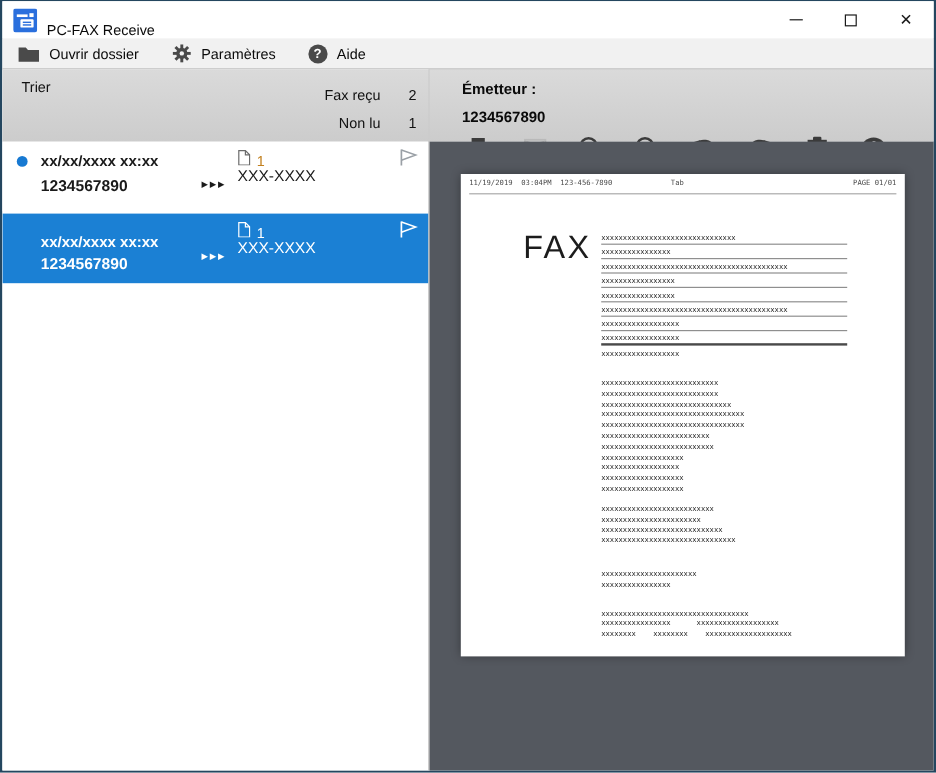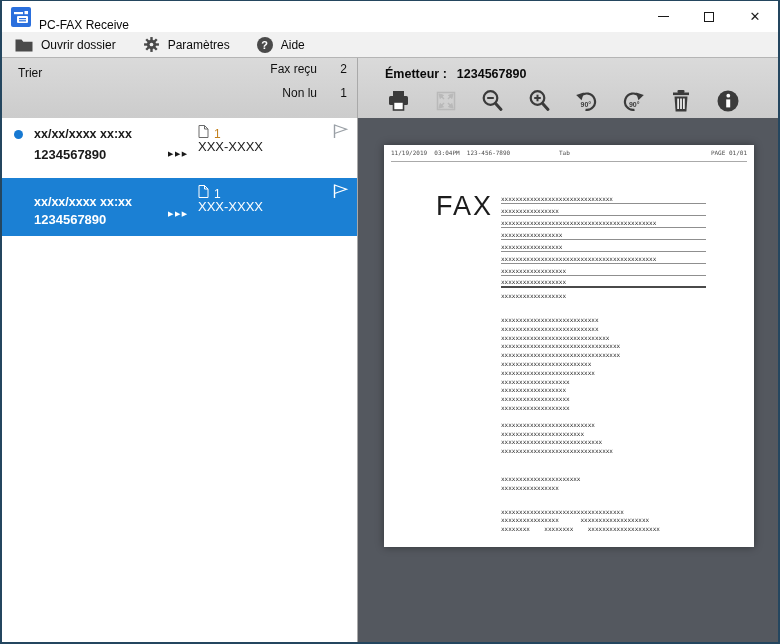--- a/index.html
+++ b/index.html
@@ -31,21 +31,21 @@
   
   .main { flex:1; display:flex; min-height:0; }
   .left { width:356px; flex:none; border-right:1px solid #a9a9a9; display:flex;
     flex-direction:column; background:#fff; }
   .lheader { height:60px; flex:none; background:linear-gradient(#dadada,#cccccc);
     position:relative; }
   .sort-label { position:absolute; left:16px; top:8px; font-size:12px; color:#111; }
   .dropdown { position:absolute; left:13px; top:29px; width:114px; height:23px;
     background:#f5f5f5; border:1px solid #adadad; display:flex; align-items:center;
     justify-content:space-between; padding:0 7px; font-size:11.5px; color:#111; }
-  .stats { position:absolute; right:10px; top:4px; display:grid;
+  .stats { position:absolute; right:10px; top:14px; display:grid;
     grid-template-columns:auto 20px; column-gap:10px; row-gap:10px;
     font-size:12px; color:#111; text-align:right; }
 
   .list { flex:1; overflow:hidden; }
   .item { height:58px; position:relative; margin-bottom:2px; background:#fff; color:#1a1a1a; }
   .item.selected { background:#1b80d4; color:#fff; }
   .dot { position:absolute; left:12px; top:12px; width:9px; height:9px;
     border-radius:50%; background:#1779d2; }
   .dt { position:absolute; left:32px; top:9px; font-size:12.5px;font-weight:bold; }
   .num { position:absolute; left:32px; top:29px; font-size:13px; font-weight:bold; }
@@ -57,21 +57,21 @@
   .item.selected .doc, .item.selected .flag { color:#fff; }
   .item.selected .pcount { color:#fff; }
   .item.selected .dt { top:17px; }
   .item.selected .num { top:34px; }
 
   
   .right { flex:1; display:flex; flex-direction:column; min-width:0; }
   .rheader { height:60px; flex:none; background:linear-gradient(#dadada,#cccccc);
     padding-left:27px; }
   .sender { padding-top:9px; font-size:12.5px; font-weight:bold; color:#0a0a0a;
-    display:flex; gap:10px; }
+    display:flex; gap:10px;flex-direction:column; }
   .rtools { margin-top:6px; display:flex; gap:20px; align-items:center; }
   .tool { width:27px; height:27px; display:flex; align-items:center; justify-content:center; }
 
   .preview { flex:1; background:#54585f; position:relative; overflow:hidden; }
   .page { position:absolute; left:26px; top:27px; width:370px; height:402px;
     background:#fff; box-shadow:0 0 8px rgba(0,0,0,.4); }
   .page-header { position:absolute; left:7px; right:7px; top:4px; height:13px;
     border-bottom:1px solid #aaa; display:flex; align-items:flex-start;
     font-family:"DejaVu Sans Mono", monospace; font-size:6px; color:#4c4c4c;
     white-space:pre; }

